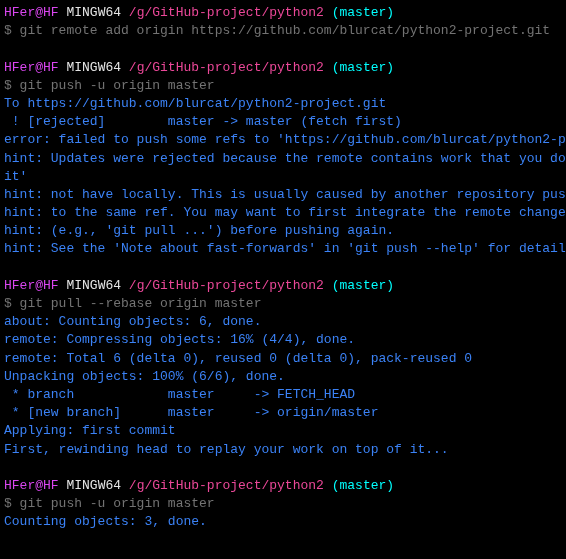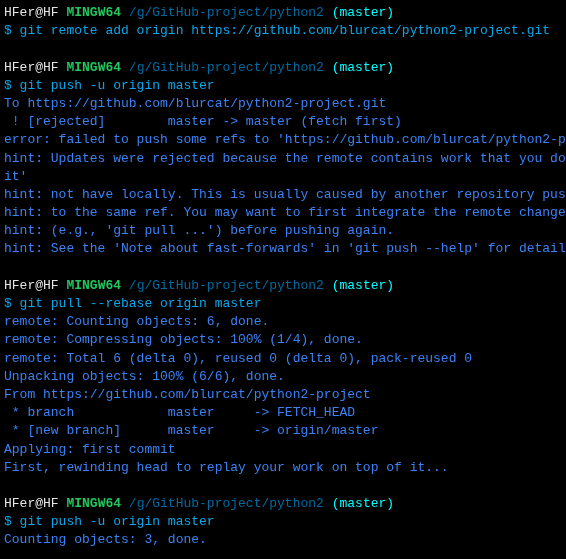--- a/index.html
+++ b/index.html
@@ -7,25 +7,25 @@
       background: #000;
       font-family: 'Consolas', 'Courier New', monospace;
       font-size: 13px;
       line-height: 1.4;
       padding: 4px;
       color: #fff;
       width: 566px;
       overflow: hidden;
     }
     .line { white-space: pre; }
-    .user { color: #e5e5e5; text-align: right; }
-    .host { color: #22c55e; font-weight: bold; }
-    .path { color: #0369a1; }
+    .user { color: #d946ef; text-align: right; }
+    .host { color: #e5e5e5; }
+    .path { color: #ec4899; }
     .branch { color: #00ffff; text-align: center; }
-    .cmd { color: #0ea5e9; }
+    .cmd { color: #737373; }
     .out { color: #3b82f6; }
     .block { margin-bottom: 0; }
   </style>
 </head>
 <body>
 
 <div class="block">
 
 <div class="line"><span class="user">HFer@HF</span> <span class="host">MINGW64</span> <span class="path">/g/GitHub-project/python2</span> <span class="branch">(master)</span></div>
 <div class="line cmd">$ git remote add origin https://github.com/blurcat/python2-project.git</div>
@@ -39,25 +39,24 @@
 <div class="line out">hint: Updates were rejected because the remote contains work that you do</div>
 <div class="line out">it'</div>
 <div class="line out">hint: not have locally. This is usually caused by another repository pushing</div>
 <div class="line out">hint: to the same ref. You may want to first integrate the remote changes</div>
 <div class="line out">hint: (e.g., 'git pull ...') before pushing again.</div>
 <div class="line out">hint: See the 'Note about fast-forwards' in 'git push --help' for details.</div>
 <div class="line">&nbsp;</div>
 
 <div class="line"><span class="user">HFer@HF</span> <span class="host">MINGW64</span> <span class="path">/g/GitHub-project/python2</span> <span class="branch">(master)</span></div>
 <div class="line cmd">$ git pull --rebase origin master</div>
-<div class="line out">remote: Counting objects: 6, done.</div>
-<div class="line out">remote: Compressing objects: 100% (1/4), done.</div>
+<div class="line out">about: Counting objects: 6, done.</div>
+<div class="line out">remote: Compressing objects: 16% (4/4), done.</div>
 <div class="line out">remote: Total 6 (delta 0), reused 0 (delta 0), pack-reused 0</div>
 <div class="line out">Unpacking objects: 100% (6/6), done.</div>
-<div class="line out">From https://github.com/blurcat/python2-project</div>
 <div class="line out"> * branch            master     -&gt; FETCH_HEAD</div>
 <div class="line out"> * [new branch]      master     -&gt; origin/master</div>
 <div class="line out">Applying: first commit</div>
 <div class="line out">First, rewinding head to replay your work on top of it...</div>
 <div class="line">&nbsp;</div>
 
 <div class="line"><span class="user">HFer@HF</span> <span class="host">MINGW64</span> <span class="path">/g/GitHub-project/python2</span> <span class="branch">(master)</span></div>
 <div class="line cmd">$ git push -u origin master</div>
 <div class="line out">Counting objects: 3, done.</div>
 

